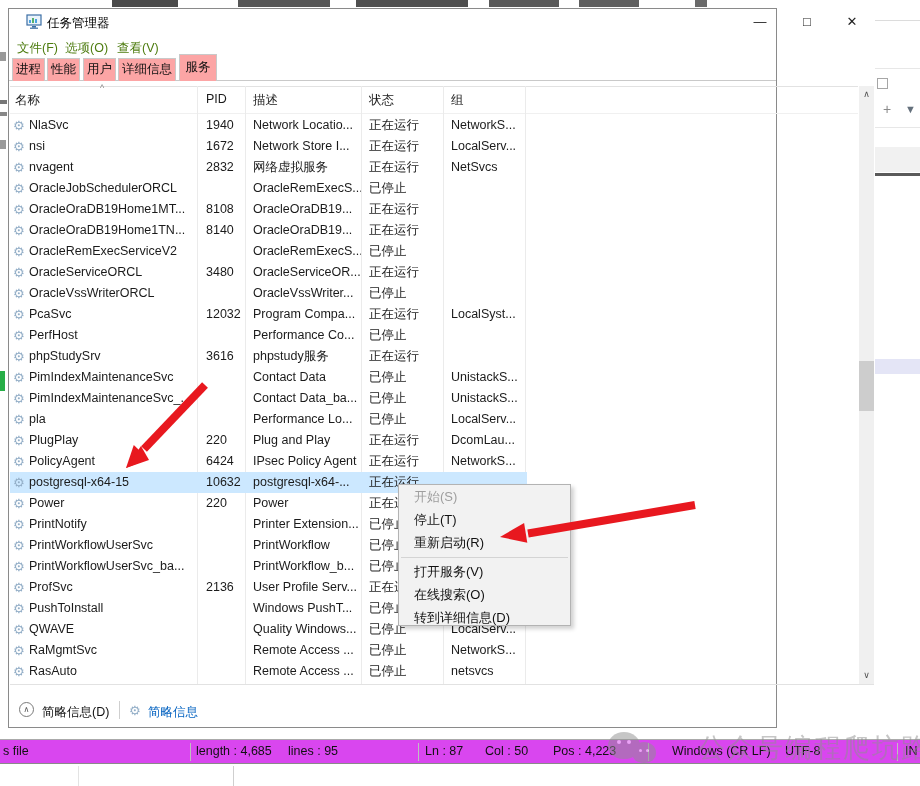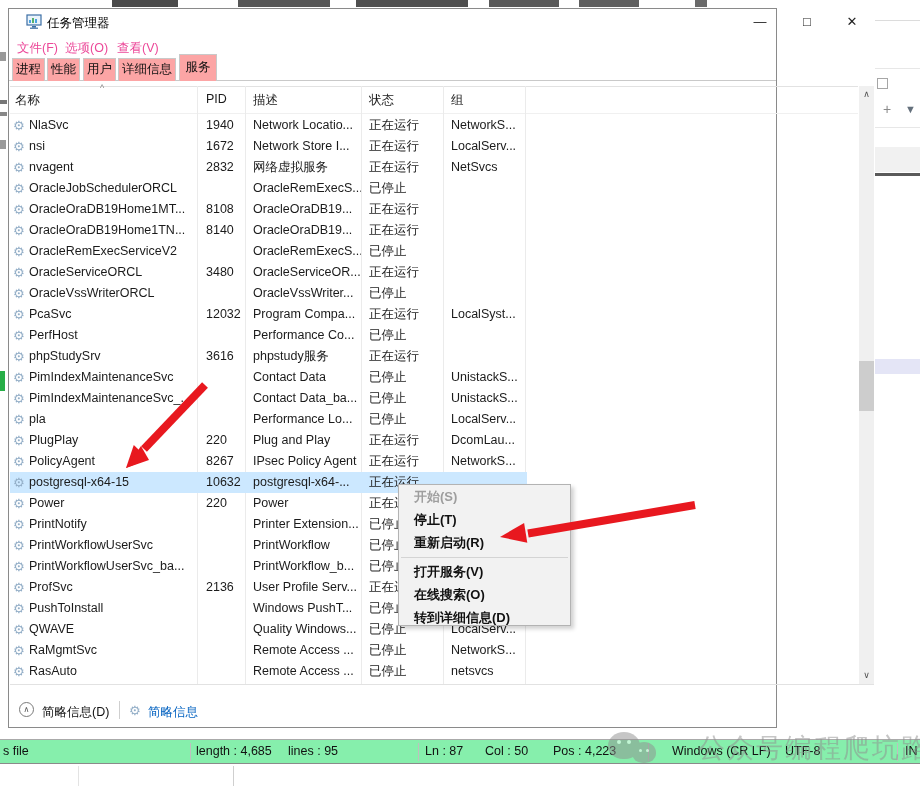--- a/index.html
+++ b/index.html
@@ -10,21 +10,21 @@
   .frag { position:absolute; background:#555; }
   .bg-line { position:absolute; background:#dcdcdc; }
   
   #tm-window { position:absolute; left:8px; top:8px; width:769px; height:720px;
     background:#fff; border:1px solid #8a8a8a; z-index:10; }
   #titlebar { position:absolute; left:0; top:0; width:100%; height:26px; background:#fff; }
   #tm-title { position:absolute; left:38px; top:6px; font-size:12.5px; color:#000; }
   .cap-btn { position:absolute; top:0; width:40px; height:26px; text-align:center;
     line-height:26px; font-size:13px; color:#222; }
   #menubar { position:absolute; left:0; top:26px; width:100%; height:24px; }
-  .menu-it { position:absolute; top:3px; font-size:12.5px; color:#ec4899; padding:2px 4px; }
+  .menu-it { position:absolute; top:3px; font-size:12.5px; color:#4d7c0f; padding:2px 4px; }
   
   #tab-line { position:absolute; left:0; top:71px; width:100%; height:1px; background:#c9c9c9; }
   .tab { position:absolute; top:49px; height:23px; background:#fca5a5; border:1px solid #c9c9c9;
     border-bottom:none; font-size:12.5px; color:#111; text-align:center; line-height:21px; z-index:1; }
   .tab.active { top:45px; height:27px; line-height:25px; z-index:3; }
   
   #hdr-topline { position:absolute; left:1px; top:77px; width:848px; height:1px; background:#e2e2e2; }
   #hdr-botline { position:absolute; left:1px; top:104px; width:848px; height:1px; background:#f0f0f0; }
   .hdr-cell { position:absolute; top:83px; font-size:12.5px; color:#1b1b1b; }
   .col-line { position:absolute; top:77px; height:598px; width:1px; background:#ebebeb; }
@@ -43,41 +43,41 @@
   #table-botline { position:absolute; left:1px; top:675px; width:848px; height:1px; background:#e2e2e2; }
   
   #vscroll { position:absolute; left:850px; top:77px; width:15px; height:598px; background:#f0f0f0; }
   .sb-arrow { position:absolute; left:0; width:15px; height:17px; text-align:center;
     font-size:9px; color:#505050; line-height:17px; }
   #sb-thumb { position:absolute; left:0; top:275px; width:15px; height:50px; background:#cdcdcd; }
   
   #ctx-menu { position:absolute; left:389px; top:475px; width:173px; height:142px;
     background:#f2f2f2; border:1px solid #b3b3b3; box-shadow:3px 3px 4px rgba(0,0,0,.18); z-index:20; }
   .menu-item { position:relative; height:22px; line-height:22px; padding-left:15px;
-    font-size:13px; color:#111; margin-top:1px;font-weight:bold; }
+    font-size:13px; color:#111; margin-top:1px; }
   .menu-item.disabled { color:#9e9e9e; }
   .menu-sep { height:1px; background:#d4d4d4; margin:3px 2px; }
   
   #footer-line { position:absolute; left:1px; top:675px; width:864px; height:1px; background:#e2e2e2; }
   #expand-circle { position:absolute; left:10px; top:693px; width:15px; height:15px;
     border:1px solid #7a7a7a; border-radius:50%; color:#555; font-size:8px;
     text-align:center; line-height:14px; }
   #summary-label { position:absolute; left:33px; top:695px; font-size:12.5px; color:#111; }
   #footer-div { position:absolute; left:110px; top:692px; width:1px; height:18px; background:#cfcfcf; }
   #footer-gear { position:absolute; left:120px; top:694px; font-size:13px; color:#93aec7; }
   #open-services-link { position:absolute; left:139px; top:695px; font-size:12.5px; color:#0563c1; }
   
   #chk { position:absolute; left:877px; top:78px; width:11px; height:11px; border:1px solid #a6a6a6; background:#fff; }
   #plus-ic { position:absolute; left:883px; top:101px; font-size:14px; color:#8a8a8a; }
   #filter-ic { position:absolute; left:905px; top:103px; font-size:11px; color:#64707c; }
   #gray-band { position:absolute; left:875px; top:147px; width:45px; height:25px; background:#f1f1f1; }
   #dark-band { position:absolute; left:875px; top:173px; width:45px; height:3px; background:#5a5a5a; }
   #lav-band { position:absolute; left:875px; top:359px; width:45px; height:15px; background:#e4e5f6; }
   
-  #statusbar { position:absolute; left:0; top:739px; width:920px; height:25px; background:#86efac;
+  #statusbar { position:absolute; left:0; top:739px; width:920px; height:25px; background:#d946ef;
     border-top:1px solid #aaa; border-bottom:1px solid #8a8a8a; z-index:15; }
   .sb-txt { position:absolute; top:4px; font-size:12.5px; color:#111; white-space:nowrap; }
   .sb-div { position:absolute; top:3px; width:1px; height:18px; background:#bfbfbf; }
   
   #watermark { position:absolute; left:600px; top:726px; width:320px; height:46px; z-index:25;
     opacity:.5; pointer-events:none; }
   .wm-txt { position:absolute; top:4px; font-size:27px; color:#8f8f8f; letter-spacing:2px; white-space:nowrap; }
   .bub { position:absolute; background:#8f8f8f; border-radius:50% 50% 46% 46%; }
   .eye { position:absolute; background:#fdfdfd; border-radius:50%; }
   
@@ -283,21 +283,21 @@
         <span class="cell c-icon">⚙</span>
         <span class="cell c-name">PlugPlay</span>
         <span class="cell c-pid">220</span>
         <span class="cell c-desc">Plug and Play</span>
         <span class="cell c-stat">正在运行</span>
         <span class="cell c-grp">DcomLau...</span>
       </div>
       <div class="svc-row" style="top: 336px;">
         <span class="cell c-icon">⚙</span>
         <span class="cell c-name">PolicyAgent</span>
-        <span class="cell c-pid">8267</span>
+        <span class="cell c-pid">6424</span>
         <span class="cell c-desc">IPsec Policy Agent</span>
         <span class="cell c-stat">正在运行</span>
         <span class="cell c-grp">NetworkS...</span>
       </div>
       <div class="svc-row selected" style="top: 357px;">
         <span class="cell c-icon">⚙</span>
         <span class="cell c-name">postgresql-x64-15</span>
         <span class="cell c-pid">10632</span>
         <span class="cell c-desc">postgresql-x64-...</span>
         <span class="cell c-stat">正在运行</span>

